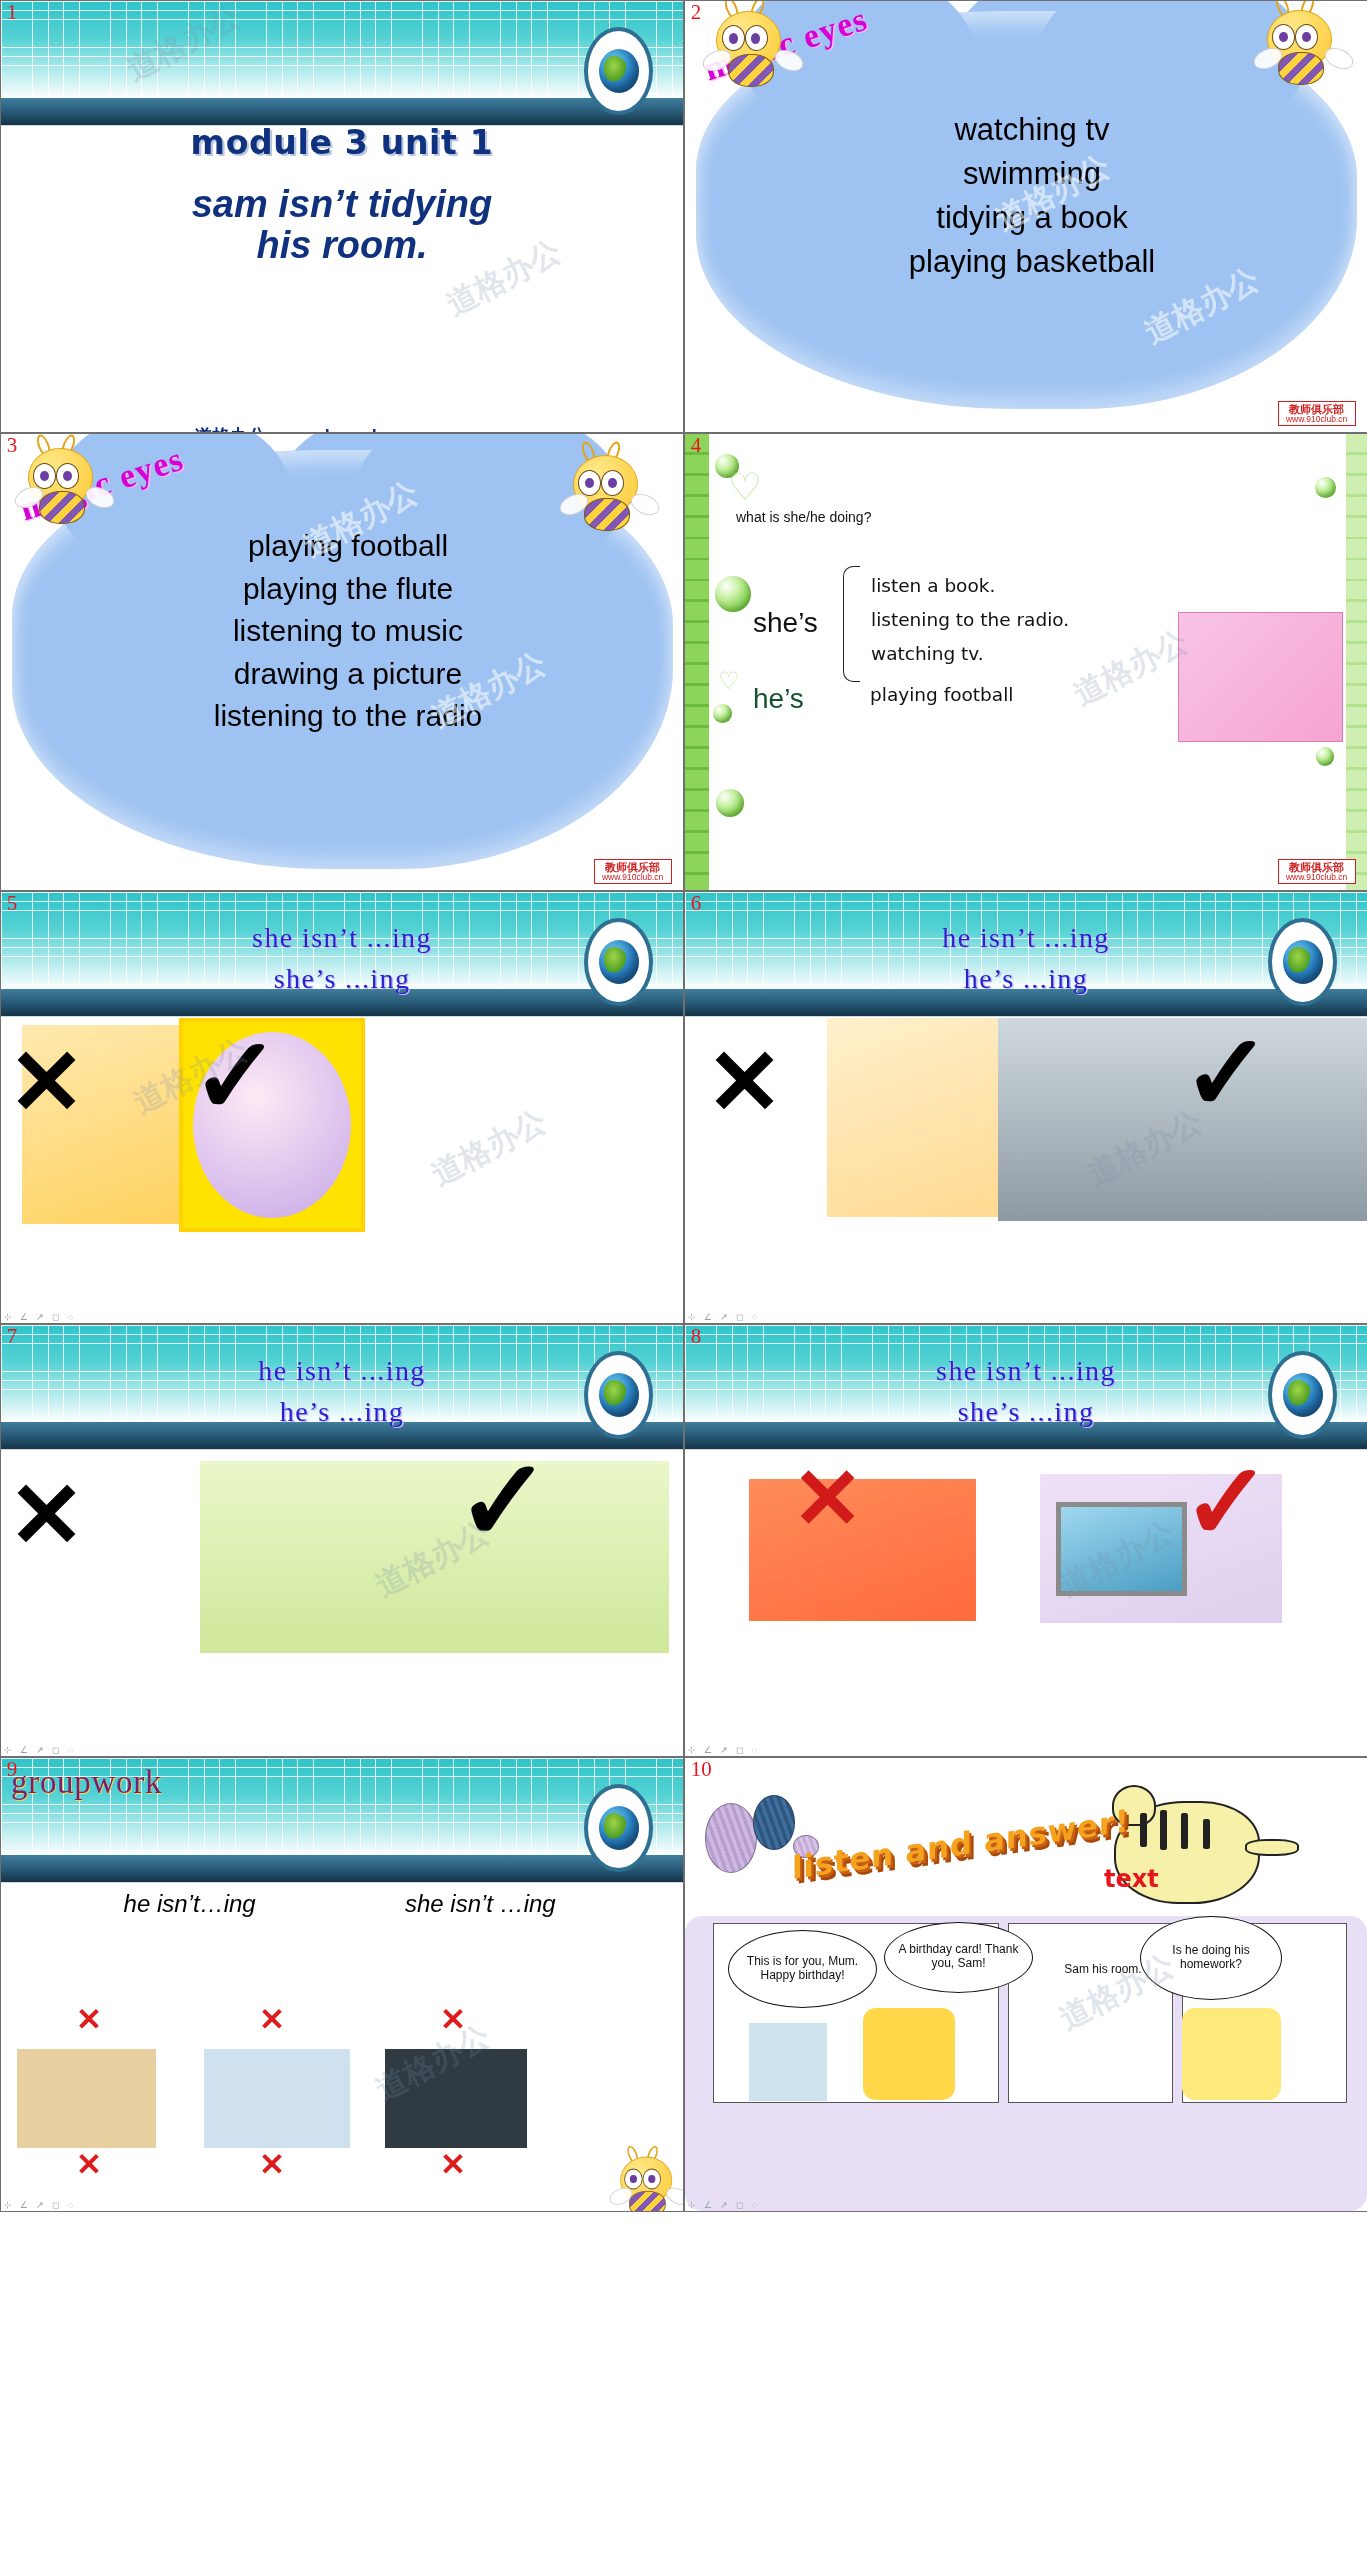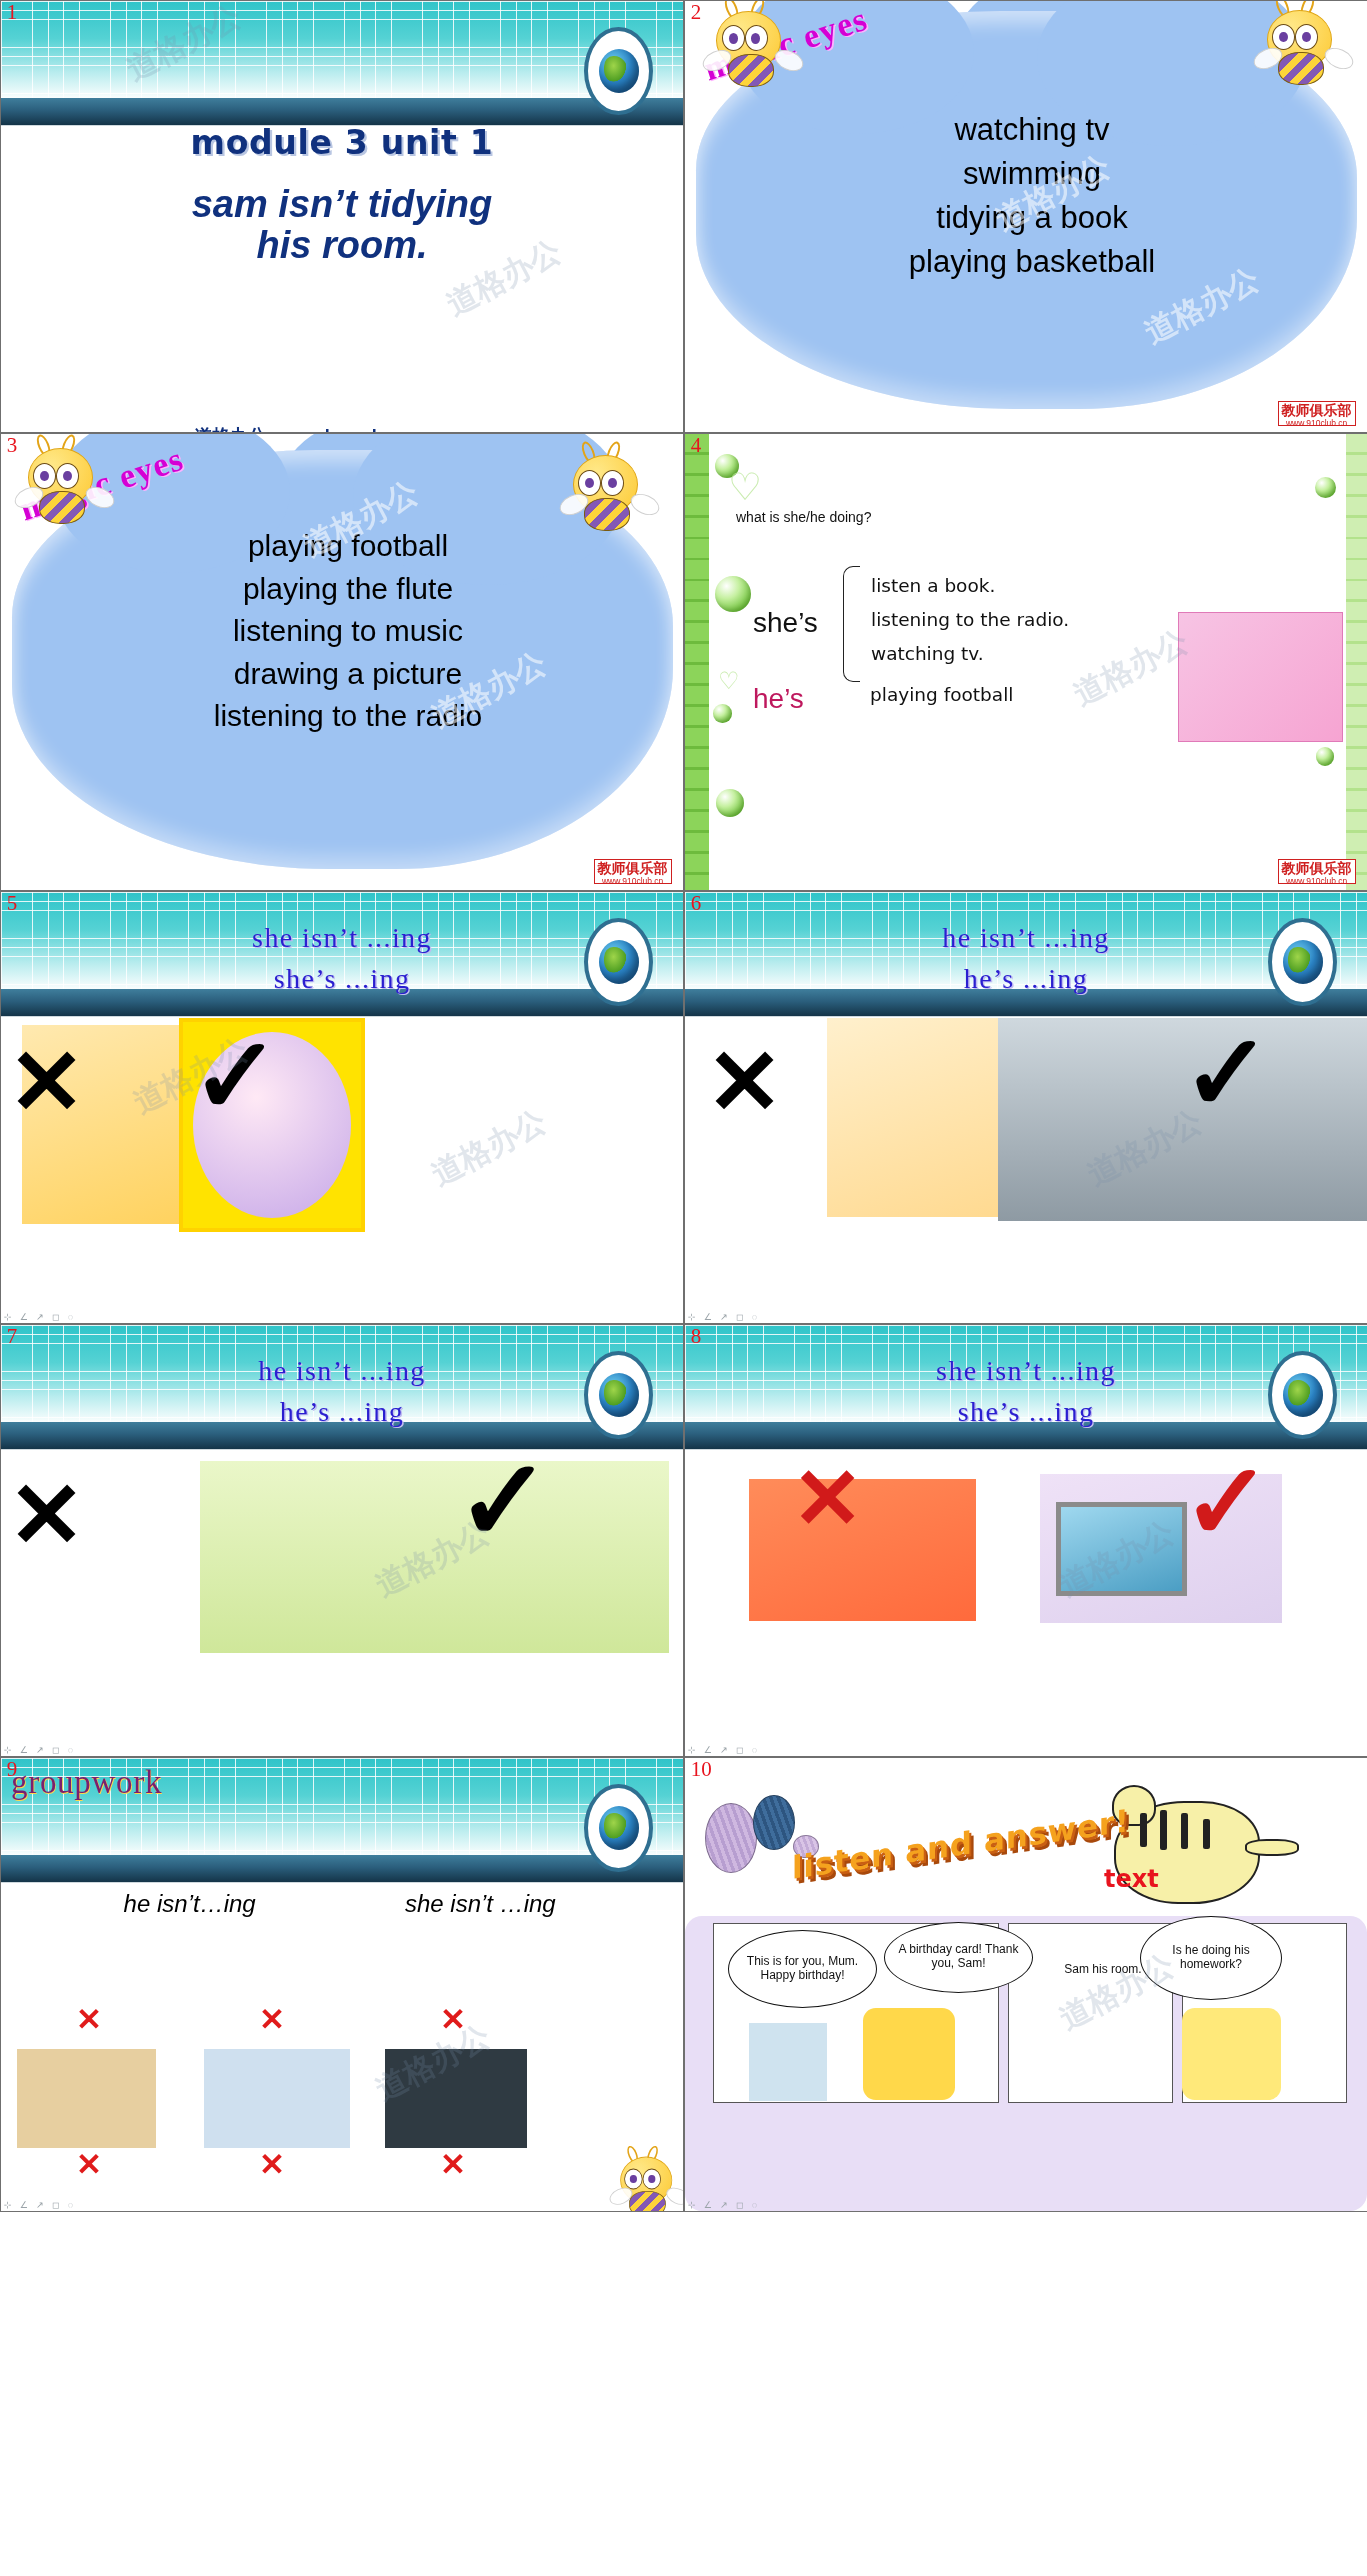--- a/index.html
+++ b/index.html
@@ -82,21 +82,21 @@
   .s4 .lbar{position:absolute;left:0;top:0;width:24px;height:100%;
      background:repeating-linear-gradient(to bottom,#8cd45a 0 18.5px,#6dbb3d 18.5px 21px);z-index:3;}
   .s4 .rbar{position:absolute;right:0;top:0;width:21px;height:100%;
      background:repeating-linear-gradient(to bottom,#cfeeb2 0 18.5px,#b3e28c 18.5px 21px);z-index:3;}
   .bub{position:absolute;border-radius:50%;z-index:4;
      background:radial-gradient(circle at 32% 28%,#ffffff 0%,#c6f0a1 35%,#6fc23b 75%,#4d9b24 100%);
      box-shadow:inset -2.1px -2.8px 4.3px rgba(0,0,0,.15);}
   .heart-o{position:absolute;z-index:4;color:#bfe8a0;font-size:38px;line-height:1;opacity:.85;}
   .s4 .q{position:absolute;left:51px;top:75px;font-size:14px;color:#111;z-index:20;}
   .s4 .she{position:absolute;left:68px;top:173px;font-size:28px;color:#111;z-index:20;}
-  .s4 .he{position:absolute;left:68px;top:249px;font-size:28px;color:#be185d;z-index:20;}
+  .s4 .he{position:absolute;left:68px;top:249px;font-size:28px;color:#14532d;z-index:20;}
   .s4 .brace{position:absolute;left:158px;top:132px;width:15.6px;height:114px;z-index:20;
      border-left:1.4px solid #222;border-top:1.4px solid #222;border-bottom:1.4px solid #222;border-radius:10px 0 0 10px;}
   .s4 .opts{position:absolute;left:186px;top:135px;z-index:20;
      font-family:"DejaVu Sans",sans-serif;font-size:18.5px;line-height:1.85;color:#111;}
   .s4 .hefoot{position:absolute;left:185px;top:250px;z-index:20;
      font-family:"DejaVu Sans",sans-serif;font-size:18.5px;color:#111;}
   .s4 .pic{position:absolute;right:24px;top:178px;width:163px;height:128px;z-index:18;
      background:linear-gradient(135deg,#f7c4e4,#f6a4d2);border:1.4px solid #e07ab8;}
 
   
@@ -113,21 +113,21 @@
      font-weight:bold;color:#000;line-height:.8;}
   .ph{position:absolute;z-index:12;}
   .toolbar{position:absolute;left:2.8px;bottom:1.4px;z-index:33;font-size:9.2px;color:#9aa3a8;letter-spacing:2.8px;}
   .wm{position:absolute;z-index:35;color:rgba(255,255,255,.55);font-size:31px;
      font-weight:bold;transform:rotate(-28deg);pointer-events:none;
      font-family:"DejaVu Sans",sans-serif;}
   .wm.dark{color:rgba(120,140,170,.22);}
   .clubbox{position:absolute;right:11.4px;bottom:5.7px;width:78px;height:25.6px;z-index:33;
      border:1.4px solid #cf2020;background:#fff;color:#cf2020;font-size:8.5px;
      text-align:center;line-height:1.1;padding-top:1.4px;box-sizing:border-box;}
-  .clubbox b{display:block;font-size:14px;}
+  .clubbox b{display:block;font-size:11px;}
 
   
   .gw{position:absolute;left:10px;top:5.7px;z-index:25;
      font-family:"Liberation Serif",serif;font-size:33px;color:#7a1f6e;
      text-shadow:0.7px 0.7px 0 #ffd84a;letter-spacing:0.7px;}
   .s9row{position:absolute;left:0;right:0;z-index:20;text-align:center;
      font-size:24px;color:#000;}
   .cell{position:absolute;z-index:15;border:0;}
   .redx{position:absolute;z-index:30;color:#e01b1b;font-size:31px;font-weight:bold;line-height:.8;}
 

